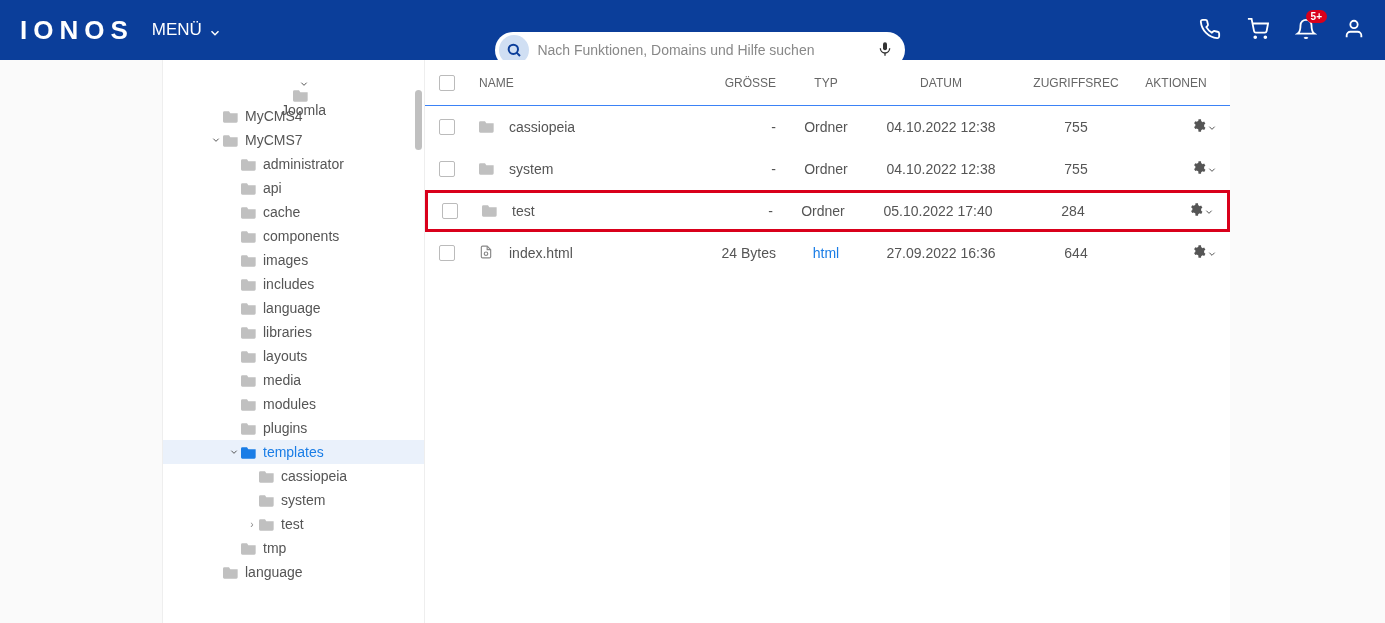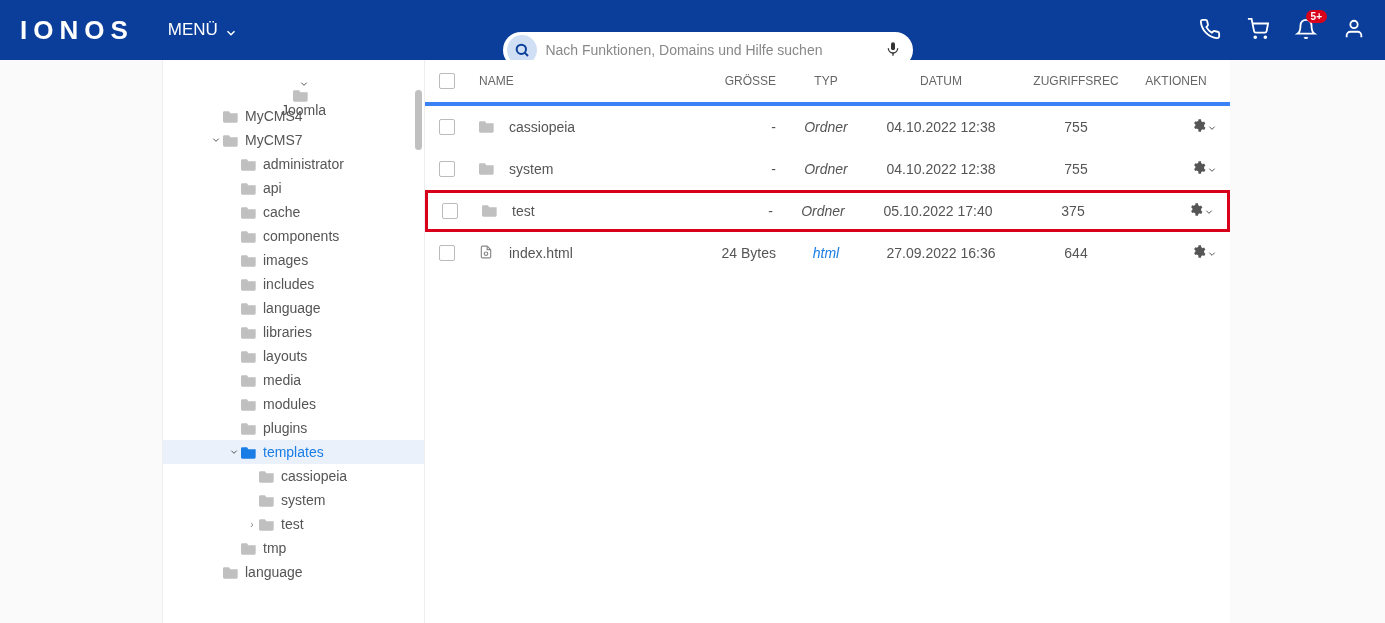--- a/index.html
+++ b/index.html
@@ -1,19 +1,19 @@
 <!DOCTYPE html>
 <html><head>
 <meta charset="utf-8">
 <style>
 * { box-sizing: border-box; margin: 0; padding: 0; }
 body { font-family: Arial, Helvetica, sans-serif; font-size: 14px; color: #333; background: #fff; width: 1385px; height: 623px; overflow: hidden; }
 
 
-.header { height: 60px; background: #0b3e9a; display: flex; align-items: center; padding: 0 20px; color: #fff; gap: 16px; }
+.header { height: 60px; background: #0b3e9a; display: flex; align-items: center; padding: 0 20px; color: #fff; }
 .logo { font-size: 26px; font-weight: 900; letter-spacing: 6px; font-family: Arial; }
 .menu-label { margin-left: 18px; font-size: 17px; display: flex; align-items: flex-end; cursor: pointer; }
 .menu-label svg { margin-left: 6px; }
 .search-wrap { margin-left: auto; margin-right: auto; position: relative; display: flex; align-items: center; margin-top: 40px; }
 .search-box { width: 410px; height: 36px; border-radius: 18px; background: #fff; display: flex; align-items: center; padding: 0 12px 0 4px; }
 .search-icon-circle { width: 30px; height: 30px; border-radius: 50%; background: #d0dff3; display: flex; align-items: center; justify-content: center; margin-right: 8px; }
 .search-input { flex: 1; border: none; outline: none; font-size: 14px; color: #555; background: transparent; }
 .search-input::placeholder { color: #888; }
 .mic-btn { cursor: pointer; color:#333; }
 .header-icons { display: flex; align-items: center; gap: 26px; margin-left: 20px; }
@@ -37,33 +37,33 @@
 .tree-item.active .folder-icon { fill: #1a7de6; }
 .chevron-slot { width: 14px; display: inline-flex; justify-content: center; font-size: 10px; color: #888; }
 .folder-icon { fill: #c0c0c0; margin-right: 6px; flex-shrink:0; }
 .tree-label { }
 .indent-0 { padding-left: 28px; flex-direction: column; }
 .indent-1 { padding-left: 46px; }
 .indent-2 { padding-left: 64px; }
 .indent-3 { padding-left: 82px; }
 
 
-.table-header { display: flex; align-items: center; height: 46px; border-bottom: 4px solid #3b82f6; font-size: 12px; color: #666; padding: 0 14px; }
+.table-header { display: flex; align-items: center; height: 46px; border-bottom: 1px solid #3b82f6; font-size: 12px; color: #666; padding: 0 14px; }
 .col-check { width: 36px; display:flex; align-items:center; }
 .col-name { flex: 1; padding-left: 4px; }
 .col-size { width: 80px; text-align: right; padding-right:10px;}
 .col-type { width: 80px; text-align: center; }
 .col-date { width: 150px; text-align: center; }
 .col-perm { width: 120px; text-align: center; }
 .col-action { width: 80px; text-align: center; }
 
 .row { display: flex; align-items: center; height: 42px; padding: 0 14px; font-size: 14px; color: #555; }
 .row .col-name { display: flex; align-items: center; color:#555; }
 .row .file-icon { margin-right: 8px; }
-.row .col-type { color: #555; font-style: italic; }
+.row .col-type { color: #555; }
 .row .link { color: #1a7de6; }
 .row .gear-btn { cursor: pointer; display:flex; align-items:center; justify-content:flex-end; gap:2px; color:#555;}
 .row.highlight { border: 3px solid #d9001b; }
 
 .checkbox { width: 16px; height: 16px; border: 1.5px solid #bbb; border-radius: 2px; background:#fff; cursor:pointer; }
 
 .name-text { color:#555; }
 </style>
 </head>
 <body>
@@ -362,21 +362,21 @@
           </div>
           <div class="col-name">
             <span class="file-icon"><svg class="folder-icon " width="16" height="14" viewBox="0 0 24 20">
                 <path d="M2 3h7l2 3h11v12a2 2 0 0 1-2 2H2a2 2 0 0 1-2-2V5a2 2 0 0 1 2-2z"></path>
               </svg></span>
             <span class="name-text">test</span>
           </div>
           <div class="col-size">-</div>
           <div class="col-type ">Ordner</div>
           <div class="col-date">05.10.2022 17:40</div>
-          <div class="col-perm">375</div>
+          <div class="col-perm">284</div>
           <div class="col-action">
             <span class="gear-btn">
               <span><svg width="15" height="15" viewBox="0 0 24 24" fill="#555">
                   <path d="M12 8a4 4 0 1 0 0 8 4 4 0 0 0 0-8zm9 4a7.5 7.5 0 0 0-.1-1.3l2.1-1.6-2-3.5-2.5 1a7.4 7.4 0 0 0-2.2-1.3L16 2h-4l-.4 2.7a7.4 7.4 0 0 0-2.2 1.3l-2.5-1-2 3.5L7 10c-.07.43-.1.86-.1 1.3s.03.87.1 1.3l-2.1 1.6 2 3.5 2.5-1c.67.55 1.4.99 2.2 1.3L12 22h4l.4-2.7c.8-.31 1.53-.75 2.2-1.3l2.5 1 2-3.5-2.1-1.6c.07-.43.1-.86.1-1.3z"></path>
                 </svg></span>
               <span><svg width="8" height="8" viewBox="0 0 24 24" fill="none" stroke="#555" stroke-width="3">
                   <polyline points="4 8 12 16 20 8"></polyline>
                 </svg></span>
             </span>
           </div>

